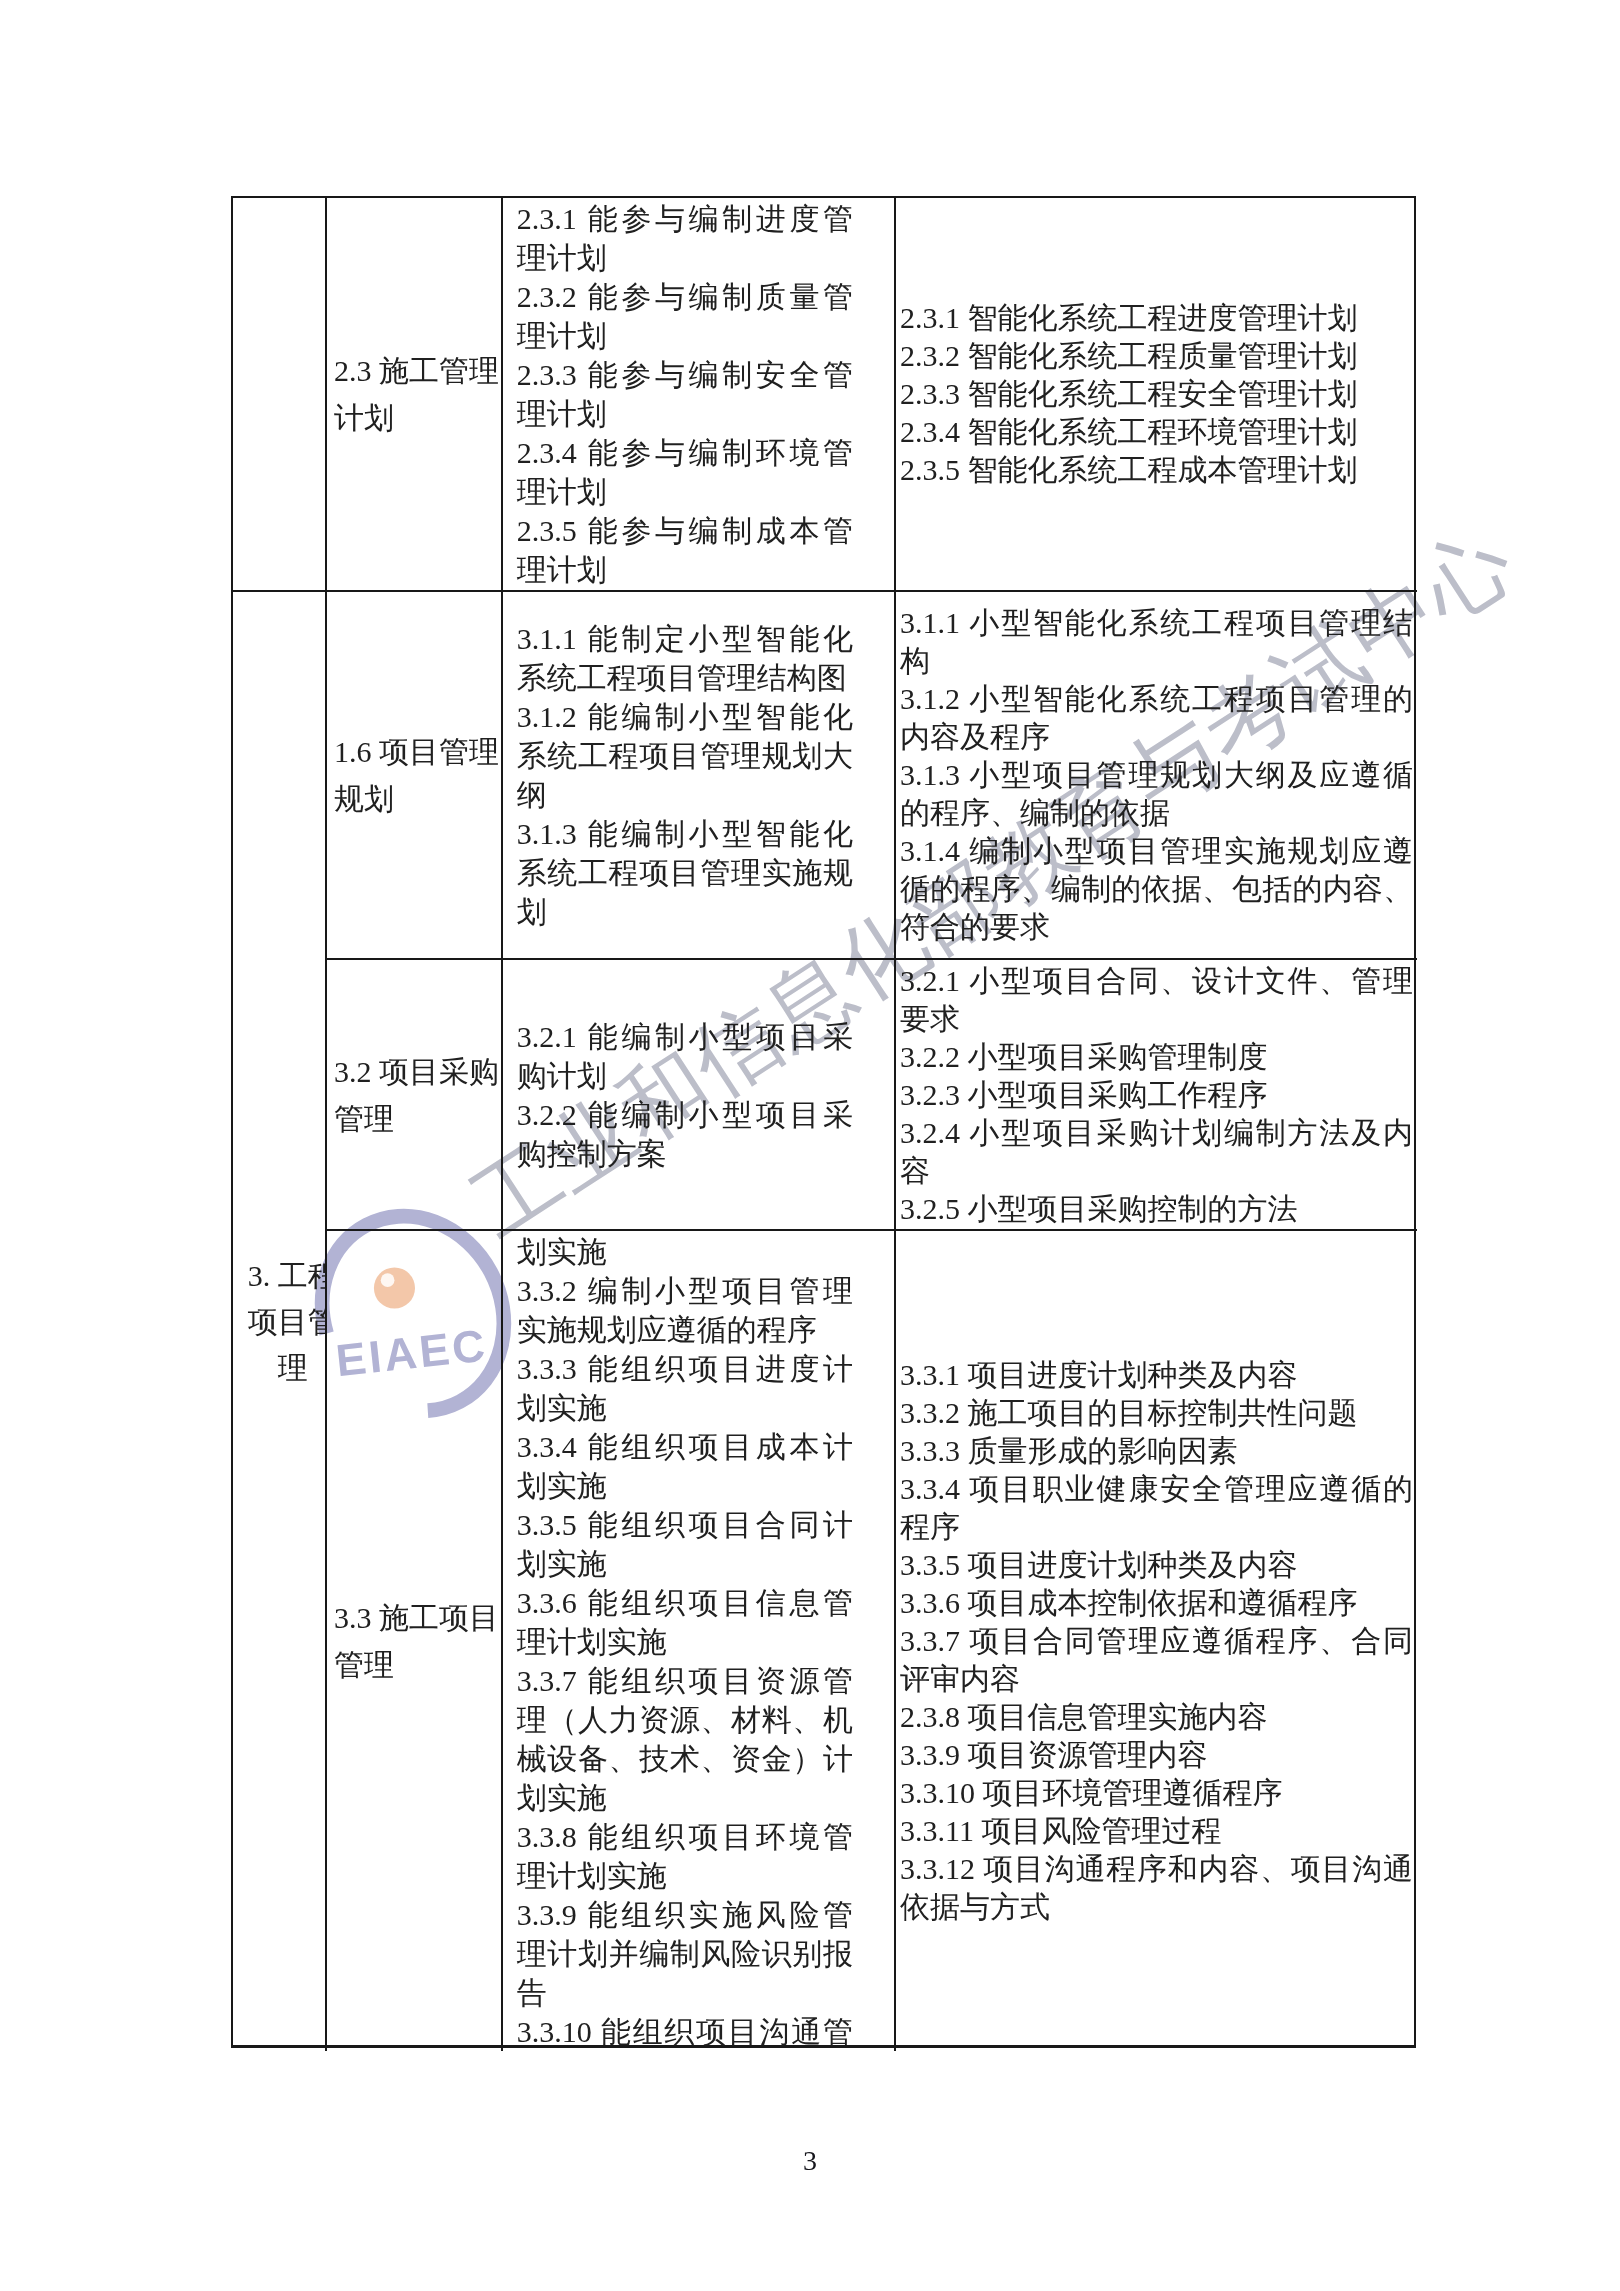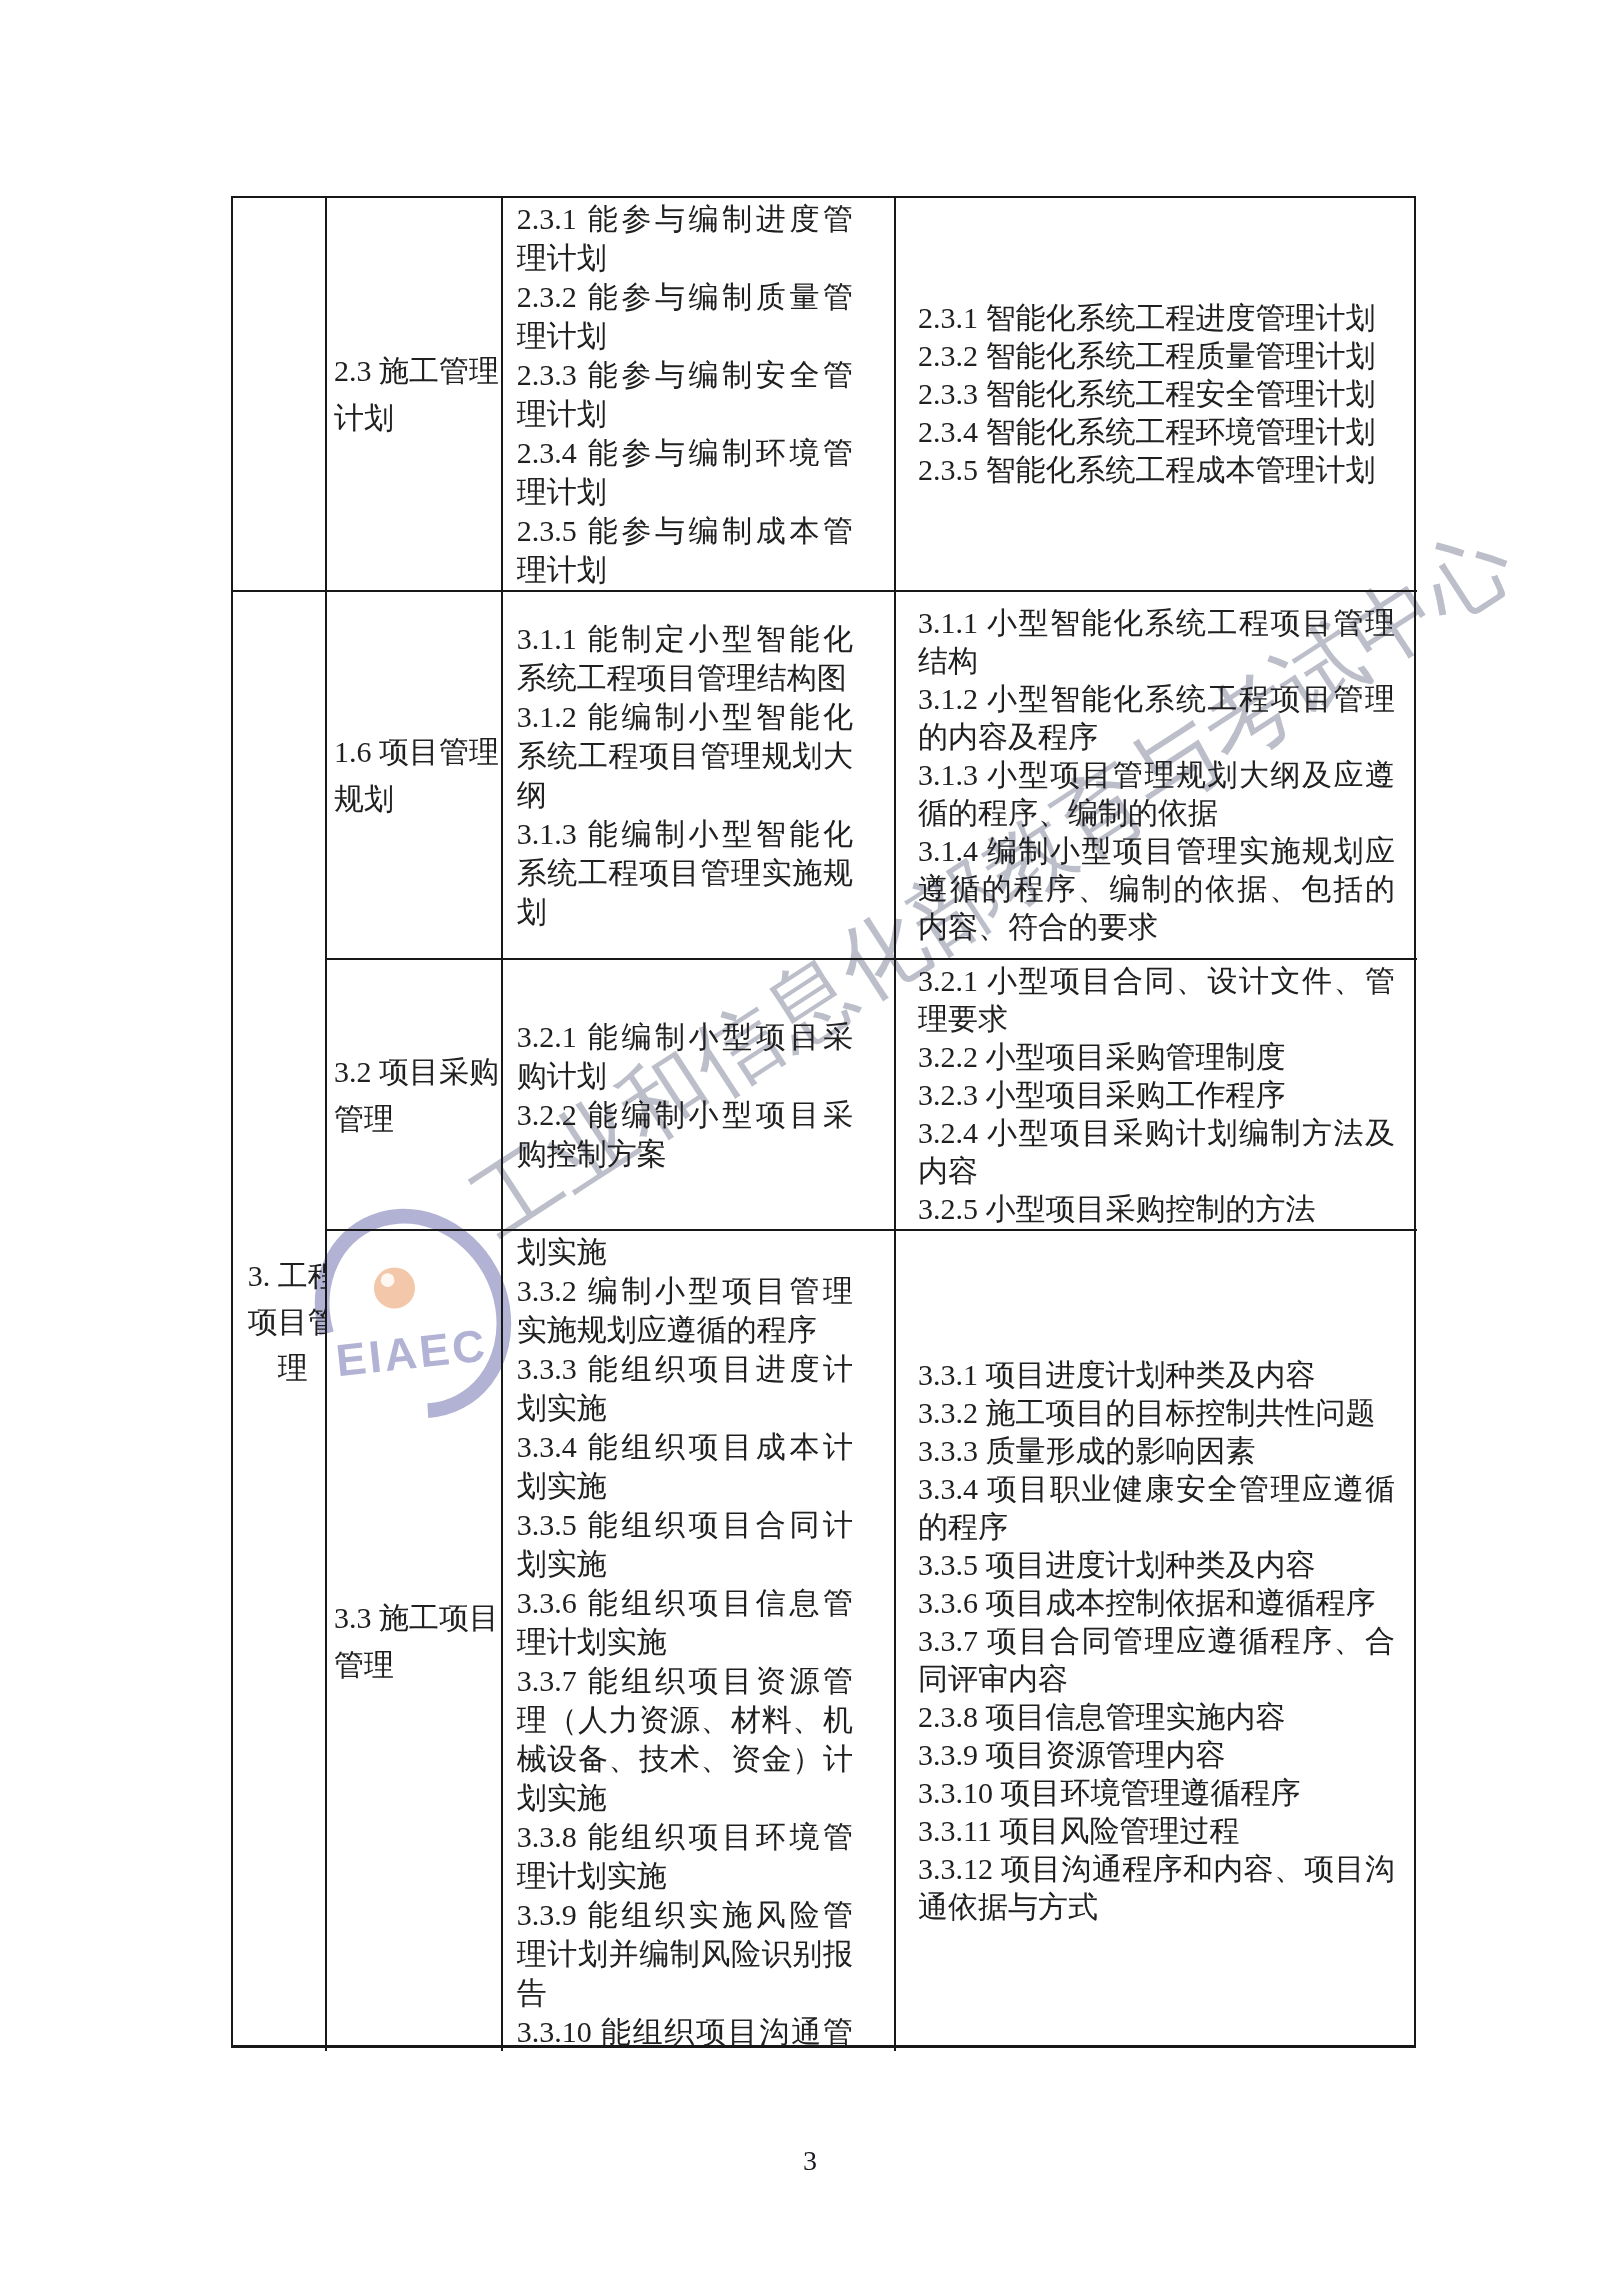--- a/index.html
+++ b/index.html
@@ -59,21 +59,21 @@
   .r1{grid-row:1;} .r2{grid-row:2;} .r3{grid-row:3;} .r4{grid-row:4;border-bottom:none;}
   .cat-span{grid-column:1;grid-row:2 / span 3;border-bottom:none;}
 
   .cat-cell p{
     padding:0 13.7px;text-align:center;line-height:46px;
   }
   .sec-cell p{
     padding-left:7px;padding-right:31px;line-height:47px;text-align:left;
   }
   .skills-cell{padding:0 41px 0 13.7px;}
-  .know-cell{padding:0 22px;}
+  .know-cell{padding:0 4px;}
   .skills-cell p{line-height:39px;text-align:justify;text-justify:inter-character;}
   .know-cell p{line-height:38px;text-align:justify;text-justify:inter-character;}
 
   
   .page-number{
     position:absolute;left:0;right:0;top:2145px;
     text-align:center;font-size:28px;color:#16161c;
   }
 </style>
 </head>

